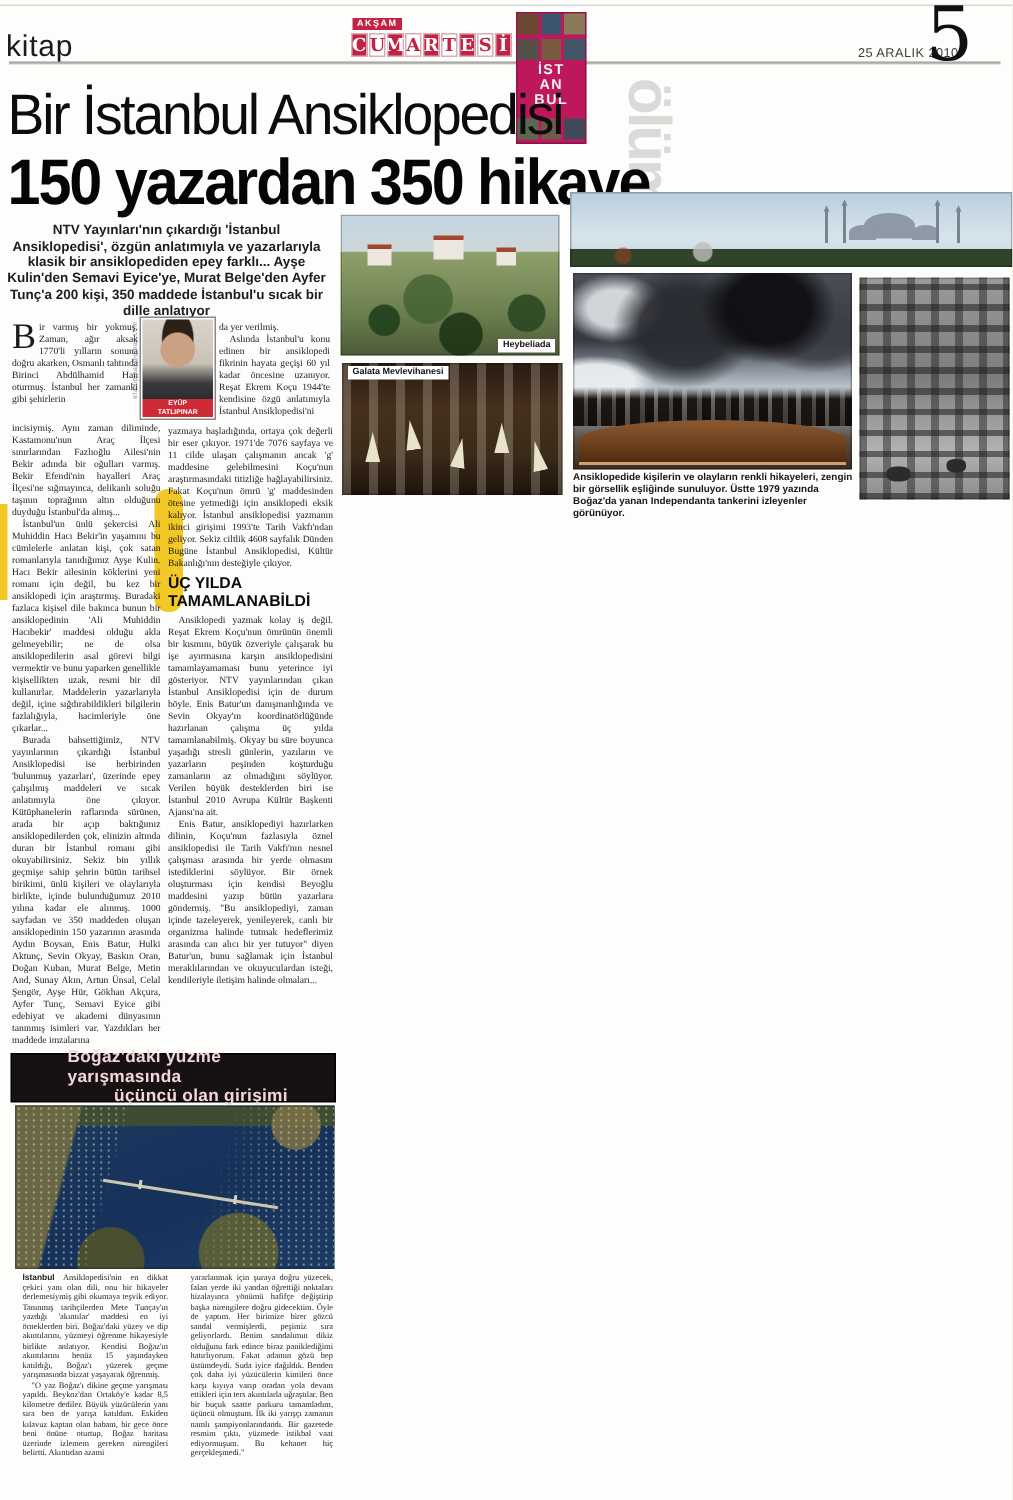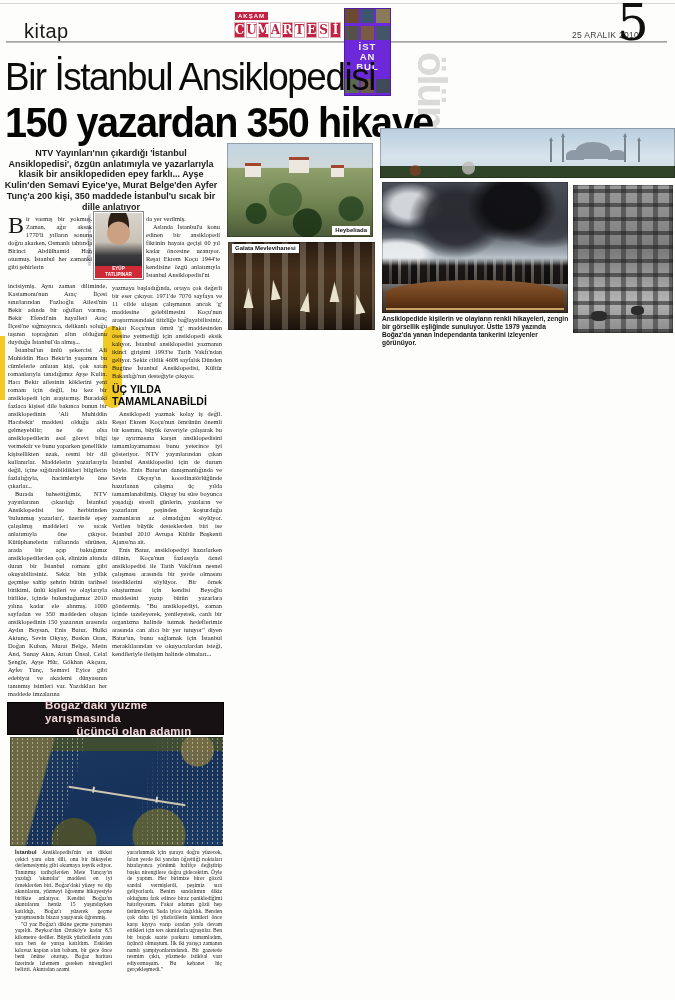--- a/index.html
+++ b/index.html
@@ -2,31 +2,31 @@
 <html lang="tr"><head>
 <meta charset="utf-8">
 <style>
   html,body{margin:0;padding:0;background:#e9e9e6;}
   .page{position:relative;width:675px;height:1000px;background:#fdfdfb;margin:0 auto;overflow:hidden;
         font-family:"Liberation Sans",sans-serif;color:#111;}
   .abs{position:absolute;}
 
   
   .topline{left:0;top:3px;width:675px;height:1px;background:#d8d8d4;}
-  .kitap{left:24px;top:20px;font-size:20px;letter-spacing:.5px;color:#1a1a1a;}
+  .kitap{left:4px;top:20px;font-size:20px;letter-spacing:.5px;color:#1a1a1a;}
   .hrule{left:6px;top:41px;width:661px;height:2px;background:linear-gradient(#9a9a98,#c8c8c4);}
   .masthead{left:234px;top:12px;width:110px;height:32px;}
   .aksam{position:absolute;left:1px;top:0;background:#c22343;color:#fff;font-size:6px;font-weight:bold;
          padding:1px 3px;letter-spacing:1px;}
   .tiles{position:absolute;left:0;top:10px;display:flex;}
   .tile{width:11px;height:16px;margin-right:1px;display:flex;align-items:center;justify-content:center;
         font-family:"DejaVu Serif",serif;font-weight:bold;font-size:12px;box-shadow:0 0 0 1px #d9aeb6 inset;}
   .tile.r{background:#c22343;color:#fff;}
   .tile.w{background:#fff;color:#c22343;}
-  .cover{left:344px;top:8px;width:47px;height:88px;background:#6d28d9;overflow:hidden;}
+  .cover{left:344px;top:8px;width:47px;height:88px;background:#be185d;overflow:hidden;}
   .cover .trow{position:absolute;left:0;width:47px;height:16px;display:flex;}
   .cover .trow div{flex:1;margin:1px;}
   .cover .ttl{position:absolute;left:0;top:34px;width:47px;text-align:center;color:#f2f2ee;
         font-weight:bold;font-size:9.5px;line-height:10px;letter-spacing:1px;}
   .ghost{left:398px;top:52px;width:64px;height:84px;overflow:hidden;color:#c3c3c1;opacity:.6;
          font-weight:bold;font-size:40px;writing-mode:vertical-rl;letter-spacing:-2px;line-height:60px;}
   .date{left:572px;top:30px;font-size:8.5px;color:#3c3c3c;letter-spacing:.3px;}
   .pageno{left:617px;top:-6px;font-family:"DejaVu Serif",serif;font-size:50px;color:#101010;}
 
   
@@ -267,21 +267,21 @@
     <h3 class="subhead">ÜÇ YILDA TAMAMLANABİLDİ</h3>
     <p class="ind">Ansiklopedi yazmak kolay iş değil. Reşat Ekrem Koçu'nun ömrünün önemli bir kısmını, büyük özveriyle çalışarak bu işe ayırmasına karşın ansiklopedisini tamamlayamaması bunu yeterince iyi gösteriyor. NTV yayınlarından çıkan İstanbul Ansiklopedisi için de durum böyle. Enis Batur'un danışmanlığında ve Sevin Okyay'ın koordinatörlüğünde hazırlanan çalışma üç yılda tamamlanabilmiş. Okyay bu süre boyunca yaşadığı stresli günlerin, yazıların ve yazarların peşinden koşturduğu zamanların az olmadığını söylüyor. Verilen büyük desteklerden biri ise İstanbul 2010 Avrupa Kültür Başkenti Ajansı'na ait.</p>
     <p class="ind">Enis Batur, ansiklopediyi hazırlarken dilinin, Koçu'nun fazlasıyla öznel ansiklopedisi ile Tarih Vakfı'nın nesnel çalışması arasında bir yerde olmasını istediklerini söylüyor. Bir örnek oluşturması için kendisi Beyoğlu maddesini yazıp bütün yazarlara göndermiş. "Bu ansiklopediyi, zaman içinde tazeleyerek, yenileyerek, canlı bir organizma halinde tutmak hedeflerimiz arasında can alıcı bir yer tutuyor" diyen Batur'un, bunu sağlamak için İstanbul meraklılarından ve okuyuculardan isteği, kendileriyle iletişim halinde olmaları...</p>
   </div>
 
   <div class="abs hl1"></div>
   <div class="abs hl2"></div>
 
   <div class="abs bbox">
     <div>Boğaz'daki yüzme yarışmasında</div>
-    <div>üçüncü olan adamın</div>
+    <div>üçüncü olan girişimi</div>
   </div>
 
   <div class="abs ph bosphorus">
     <div class="speck"></div>
     <div class="bridge"></div>
   </div>
 
   <div class="abs botcol b1">
     <p><span class="blead">İstanbul</span><span> Ansiklopedisi'nin en dikkat çekici yanı olan dili, onu bir hikayeler derlemesiymiş gibi okumaya teşvik ediyor. Tanınmış tarihçilerden Mete Tunçay'ın yazdığı 'akıntılar' maddesi en iyi örneklerden biri. Boğaz'daki yüzey ve dip akıntılarını, yüzmeyi öğrenme hikayesiyle birlikte anlatıyor. Kendisi Boğaz'ın akıntılarını henüz 15 yaşındayken katıldığı, Boğaz'ı yüzerek geçme yarışmasında bizzat yaşayarak öğrenmiş.</span></p>
     <p class="ind">"O yaz Boğaz'ı dikine geçme yarışması yapıldı. Beykoz'dan Ortaköy'e kadar 8,5 kilometre dediler. Büyük yüzücülerin yanı sıra ben de yarışa katıldım. Eskiden kılavuz kaptan olan babam, bir gece önce beni önüne oturtup, Boğaz haritası üzerinde izlemem gereken nirengileri belirtti. Akıntıdan azami</p>

